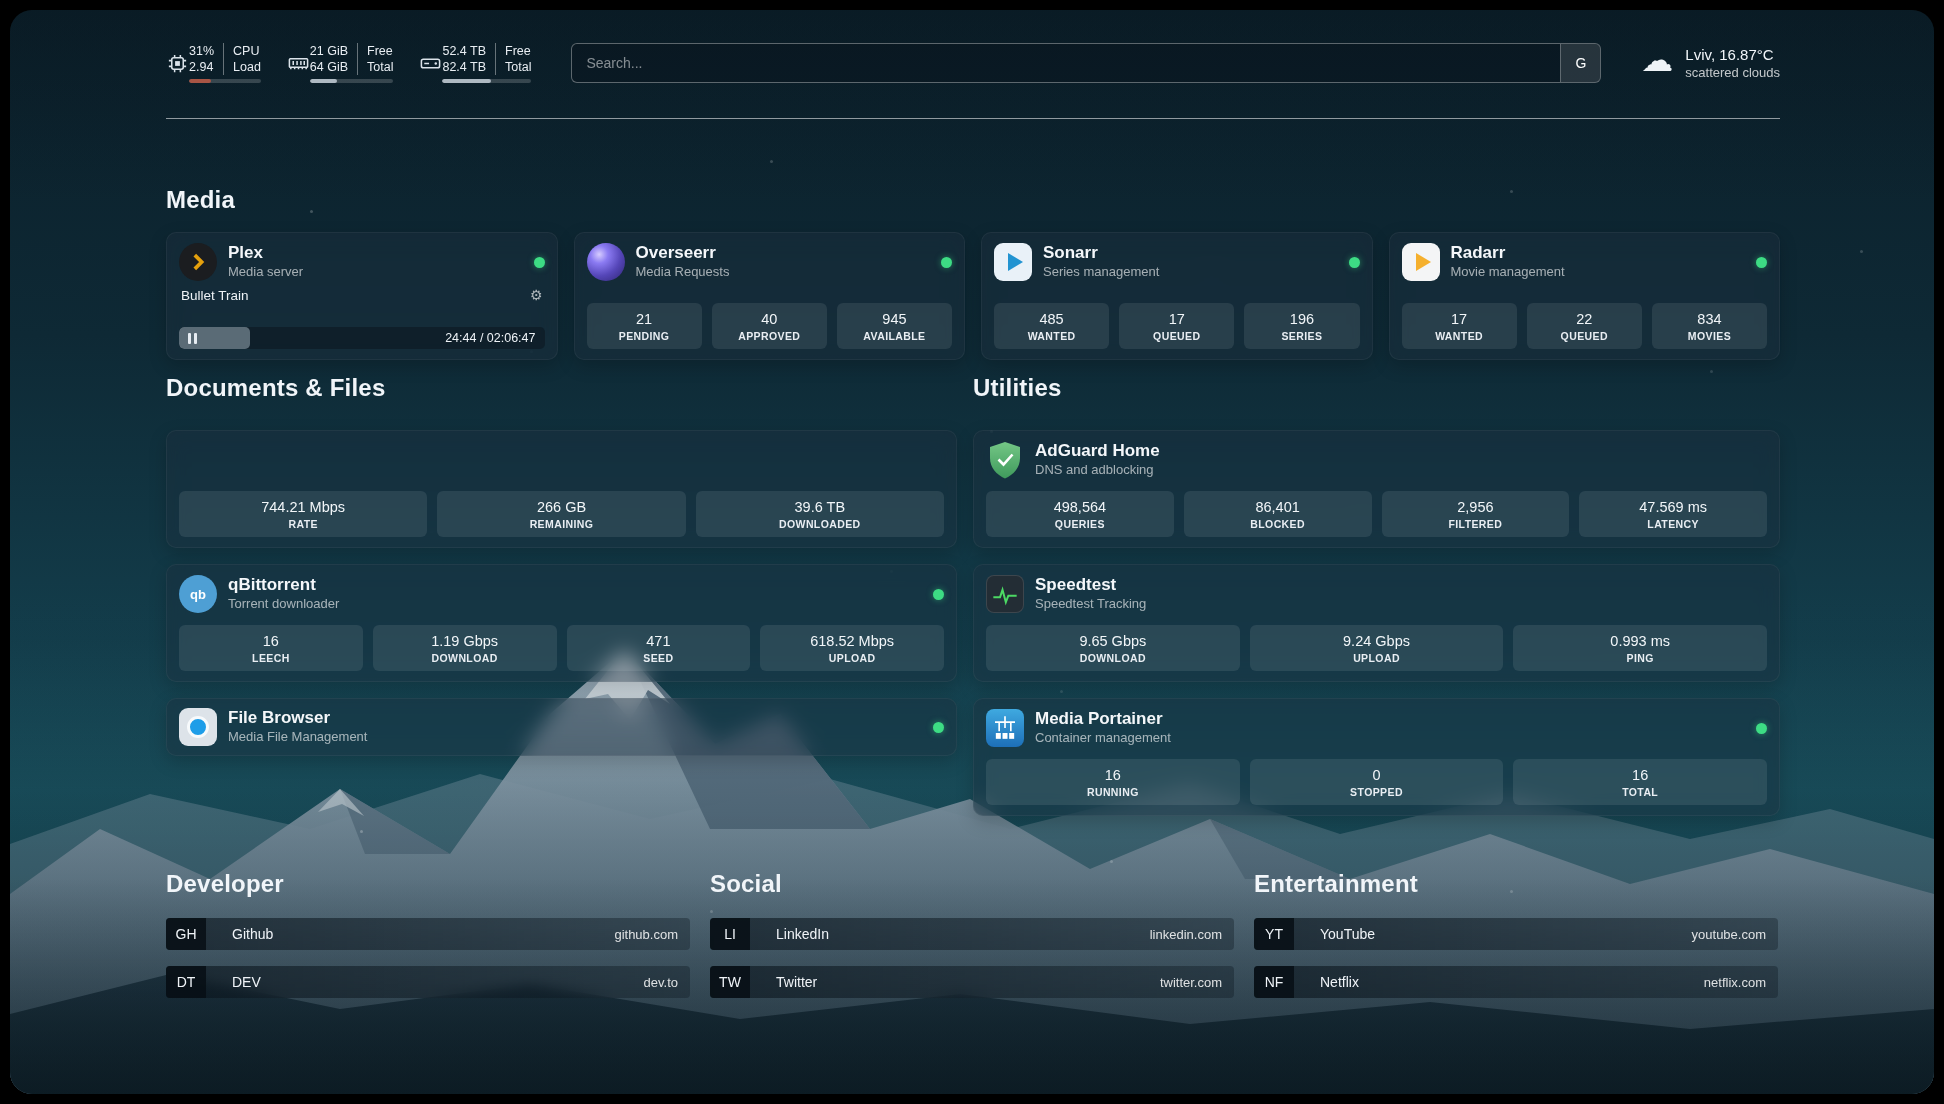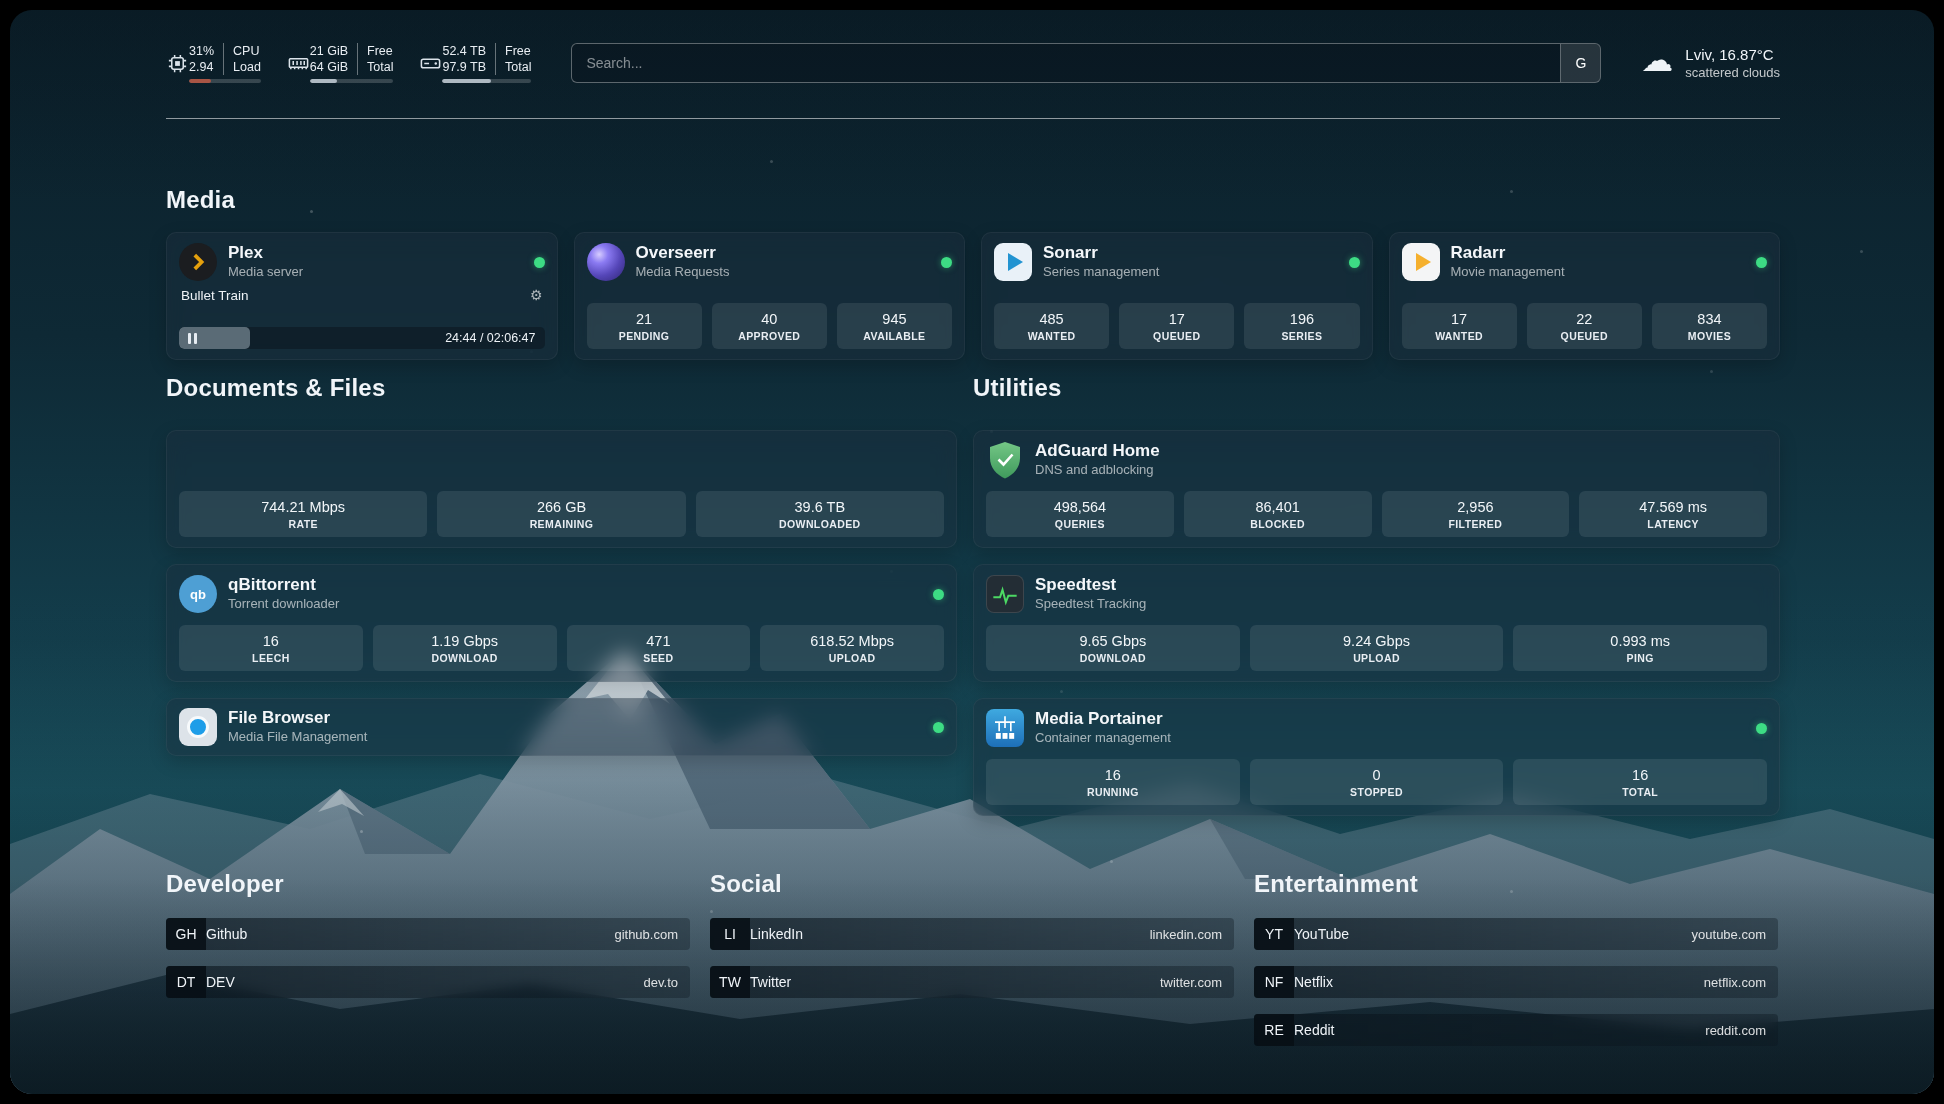--- a/index.html
+++ b/index.html
@@ -119,21 +119,21 @@
   .icn.port { background:linear-gradient(180deg,#3fa9e0,#1d6fb8); }
 
   
   .links { position:absolute; width:524px; top:908px; }
   #links-dev { left:156px; } #links-soc { left:700px; } #links-ent { left:1244px; }
   .lrow { height:32px; display:flex; align-items:stretch; margin-bottom:16px; border-radius:4px;
     overflow:hidden; background:linear-gradient(90deg, rgba(11,21,29,.62), rgba(11,21,29,.34));
     backdrop-filter:blur(6px); cursor:pointer; }
   .abbr { width:40px; background:rgba(7,15,21,.85); color:#f0f4f8; display:flex; align-items:center;
     justify-content:center; font-size:14px; font-weight:500; }
-  .lname { padding-left:0; display:flex; align-items:center; font-size:14px; color:#f0f4f8; }
+  .lname { padding-left:26px; display:flex; align-items:center; font-size:14px; color:#f0f4f8; }
   .lurl { margin-left:auto; padding-right:12px; display:flex; align-items:center; font-size:13px; color:rgba(255,255,255,.85); }
 </style>
 </head>
 <body>
 
 <div class="frame">
 
   <svg class="mountains" viewBox="0 0 1924 500" preserveAspectRatio="none">
     <defs>
       <linearGradient id="g1" x1="0" y1="0" x2="0" y2="1">
@@ -214,21 +214,21 @@
     <div class="res">
       <svg viewBox="0 0 24 24" fill="none" stroke="#dbe3ea" stroke-width="1.6">
         <rect x="2.5" y="7.5" width="19" height="9" rx="2"></rect>
         <circle cx="17.5" cy="12" r="1.3" fill="#dbe3ea" stroke="none"></circle>
           <path d="M5.5 12h5"></path>
       </svg>
       <div class="res-body">
         <div class="res-row">
           <div class="res-col">
             <span>52.4 TB</span>
-            <span>97.9 TB</span>
+            <span>82.4 TB</span>
           </div>
           <div class="res-sep"></div>
           <div class="res-col">
             <span>Free</span>
             <span>Total</span>
           </div>
         </div>
         <div class="bar">
             <div class="fill dsk" style="width: 54%;"></div>
           </div>
@@ -557,20 +557,15 @@
     <div class="lrow">
       <span class="abbr">YT</span>
       <span class="lname">YouTube</span>
       <span class="lurl">youtube.com</span>
     </div>
     <div class="lrow">
       <span class="abbr">NF</span>
       <span class="lname">Netflix</span>
       <span class="lurl">netflix.com</span>
     </div>
-    <div class="lrow">
-      <span class="abbr">RE</span>
-      <span class="lname">Reddit</span>
-      <span class="lurl">reddit.com</span>
-    </div>
   </div>
 
 </div>
 
 </body></html>

